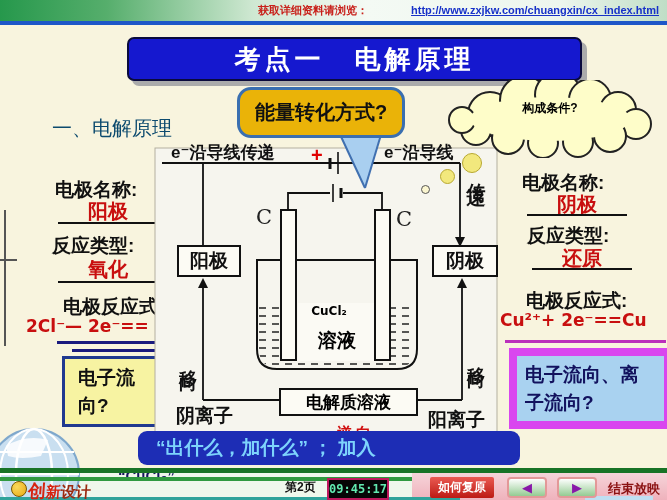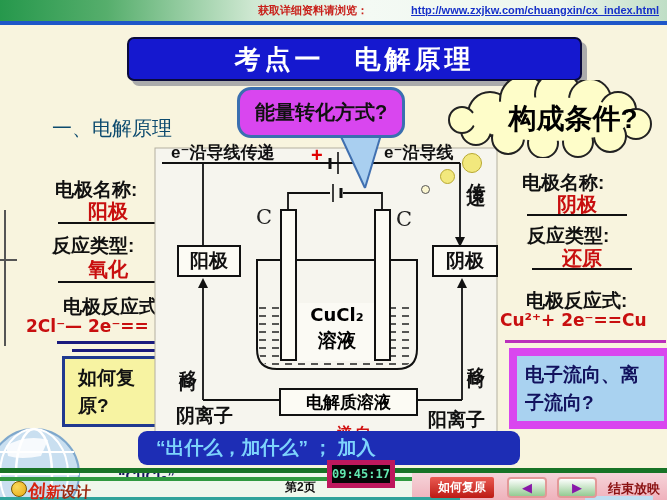--- a/index.html
+++ b/index.html
@@ -20,23 +20,23 @@
   .banner-url{color:#1731C8;font-weight:bold;text-decoration:underline;padding-left:40px;}
   .bluebar{left:0;top:21px;width:667px;height:4px;background:#1E56C8;}
 
   
   .title{left:127px;top:37px;width:451px;height:40px;background:#1518CF;
     border:2px solid #0A0A3C;border-radius:7px;box-shadow:5px 5px 0 #ABABAB;
     color:#fff;font-size:26px;font-weight:bold;letter-spacing:4px;}
   .heading{left:52px;top:95px;font-size:20px;font-weight:normal;color:#0c4a6e;margin-top:20px;}
 
   
-  .bubble{left:237px;top:87px;width:162px;height:45px;background:#d946ef;
+  .bubble{left:237px;top:87px;width:162px;height:45px;background:#eab308;
     border:3px solid #3A6FB0;border-radius:14px;font-size:20px;font-weight:bold;color:#111;z-index:6;}
-  .cloud-text{left:478px;top:100px;width:190px;text-align:center;font-size:28px;font-weight:bold;z-index:6;}
+  .cloud-text{left:455px;top:100px;width:190px;text-align:center;font-size:12px;font-weight:bold;z-index:6;}
   .restore-box{left:62px;top:356px;width:70px;background:#F7F3A2;border:3px solid #20398F;
     padding:5px 13px;font-size:19px;font-weight:bold;line-height:1.45;color:#111;}
   .flow-box{left:509px;top:348px;width:131px;background:#A9D2F0;border:8px solid #d946ef;
     padding:5px 8px;font-size:19px;font-weight:bold;line-height:1.45;color:#12125E;}
   .tipbar{left:138px;top:431px;width:364px;height:34px;background:#1D2DB5;border-radius:9px;
     color:#7dd3fc;font-size:19px;font-weight:bold;line-height:34px;padding-left:18px;z-index:5;}
   .partial-text{left:118px;top:467px;width:170px;height:11px;overflow:hidden;z-index:2;
     color:#15155E;font-size:15px;font-weight:bold;}
   .red-frag{left:337px;top:424px;width:46px;height:8px;overflow:hidden;z-index:4;
     color:#D01010;font-size:15px;font-weight:bold;letter-spacing:4px;}
@@ -59,21 +59,21 @@
   .strip-teal{left:0;top:497px;width:460px;height:3px;background:#2FA39B;z-index:5;}
   .strip-blue{left:585px;top:496px;width:68px;height:4px;background:#BFDFF2;z-index:6;}
   .globe{left:-14px;top:426px;width:96px;height:96px;z-index:2;}
   .emblem{left:11px;top:481px;width:14px;height:14px;border-radius:50%;z-index:6;
     background:radial-gradient(circle at 35% 35%,#FAD95C,#E8A912);border:1px solid #7A5800;}
   .logo{left:28px;top:479px;z-index:6;white-space:nowrap;transform:skewX(-4deg);}
   .logo .c1{color:#D62310;font-size:18px;font-weight:bold;}
   .logo .c2{color:#D62310;font-size:15px;font-weight:bold;}
   .logo .c3{color:#9C2A10;font-size:15px;font-weight:bold;}
   .pagenum{left:285px;top:479px;font-size:12px;font-weight:bold;color:#111;z-index:6;}
-  .timer{left:327px;top:460px;width:58px;height:18px;background:#060606;border:5px solid #be185d;
+  .timer{left:327px;top:478px;width:58px;height:18px;background:#060606;border:2px solid #be185d;
     color:#62E8B0;font-family:"DejaVu Sans Mono",monospace;font-size:12px;font-weight:bold;z-index:6;}
   .btn-back{left:430px;top:477px;width:64px;height:21px;z-index:6;border-radius:2px;
     background:linear-gradient(180deg,#EA5A52,#BC1A14);color:#fff;font-size:12px;font-weight:bold;cursor:pointer;}
   .btn-arrow{top:477px;width:40px;height:21px;z-index:6;border-radius:4px;cursor:pointer;
     background:linear-gradient(180deg,#FDFEFD,#94CB92);border:2px solid #E39898;
     color:#8818A8;font-size:13px;box-sizing:border-box;}
   .btn-end{left:608px;top:480px;z-index:6;color:#8B1212;font-size:13px;font-weight:bold;white-space:nowrap;cursor:pointer;}
 
   .framemark{background:#555;}
 </style>
@@ -179,21 +179,21 @@
 <div class="abs" style="left:421px;top:185px;width:7px;height:7px;border-radius:50%;background:#FBF6D0;border:1px solid #555;z-index:5;"></div>
 
 <div class="abs dtext" style="left:171px;top:141px;z-index:4;text-align:center;">e⁻沿导线传递</div>
 <div class="abs dtext" style="left:384px;top:141px;z-index:4;">e⁻沿导线</div>
 <div class="abs dtext vert" style="left:463px;top:168px;font-size:19px;z-index:4;">传递</div>
 <div class="abs b" style="left:311px;top:144px;font-size:20px;color:#E00000;z-index:4;">+</div>
 <div class="abs cglyph" style="left:256px;top:205px;z-index:4;">C</div>
 <div class="abs cglyph" style="left:396px;top:207px;z-index:4;">C</div>
 <div class="abs boxlab center" style="left:178px;top:246px;width:62px;height:30px;z-index:4;">阳极</div>
 <div class="abs boxlab center" style="left:433px;top:246px;width:64px;height:30px;z-index:4;">阴极</div>
-<div class="abs b" style="left:300px;top:304px;width:74px;text-align:center;font-size:18px;font-family:'DejaVu Sans',sans-serif;z-index:4;">CuCl₂</div>
+<div class="abs b" style="left:292px;top:304px;width:74px;text-align:center;font-size:12px;font-family:'DejaVu Sans',sans-serif;z-index:4;">CuCl₂</div>
 <div class="abs b" style="left:300px;top:328px;width:74px;text-align:center;font-size:19px;z-index:4;">溶液</div>
 <div class="abs b center" style="left:280px;top:389px;width:137px;height:26px;font-size:17px;z-index:4;">电解质溶液</div>
 <div class="abs dtext vert" style="left:176px;top:355px;font-size:18px;z-index:4;">移向</div>
 <div class="abs dtext" style="left:176px;top:403px;font-size:19px;z-index:4;">阴离子</div>
 <div class="abs dtext vert" style="left:464px;top:352px;font-size:18px;z-index:4;">移向</div>
 <div class="abs dtext" style="left:428px;top:407px;font-size:19px;z-index:4;">阳离子</div>
 
 <div class="abs framemark" style="left:4px;top:210px;width:2px;height:136px;"></div>
 <div class="abs framemark" style="left:0;top:259px;width:17px;height:2px;"></div>
 
@@ -211,21 +211,21 @@
 <div class="abs lab" style="left:522px;top:170px;">电极名称:</div>
 <div class="abs val" style="left:527px;top:191px;">阴极</div>
 <div class="abs ul" style="left:527px;top:214px;width:100px;"></div>
 <div class="abs lab" style="left:527px;top:223px;">反应类型:</div>
 <div class="abs val" style="left:532px;top:245px;">还原</div>
 <div class="abs ul" style="left:532px;top:268px;width:100px;"></div>
 <div class="abs lab" style="left:526px;top:288px;">电极反应式:</div>
 <div class="abs formula" style="left:500px;top:310px;font-size:17px;">Cu²⁺+ 2e⁻==Cu</div>
 <div class="abs" style="left:505px;top:340px;width:161px;height:3px;background:#BB30BB;"></div>
 
-<div class="abs restore-box">如何复原?</div>
+<div class="abs restore-box">电子流向?</div>
 <div class="abs flow-box">电子流向、离子流向?</div>
 <div class="abs red-frag">逆向</div>
 <div class="abs tipbar">“出什么，加什么”  ； 加入</div>
 <div class="abs partial-text">“CuCl₂”</div>
 
 <div class="abs nav-body"></div>
 <div class="abs globe">
   <svg width="96" height="96" viewBox="0 0 96 96">
     <circle cx="48" cy="48" r="45" fill="#C9DFF0" stroke="#7FA8CC" stroke-width="2"></circle>
     <ellipse cx="48" cy="48" rx="18" ry="45" fill="none" stroke="#FFFFFF" stroke-width="2.5"></ellipse>

